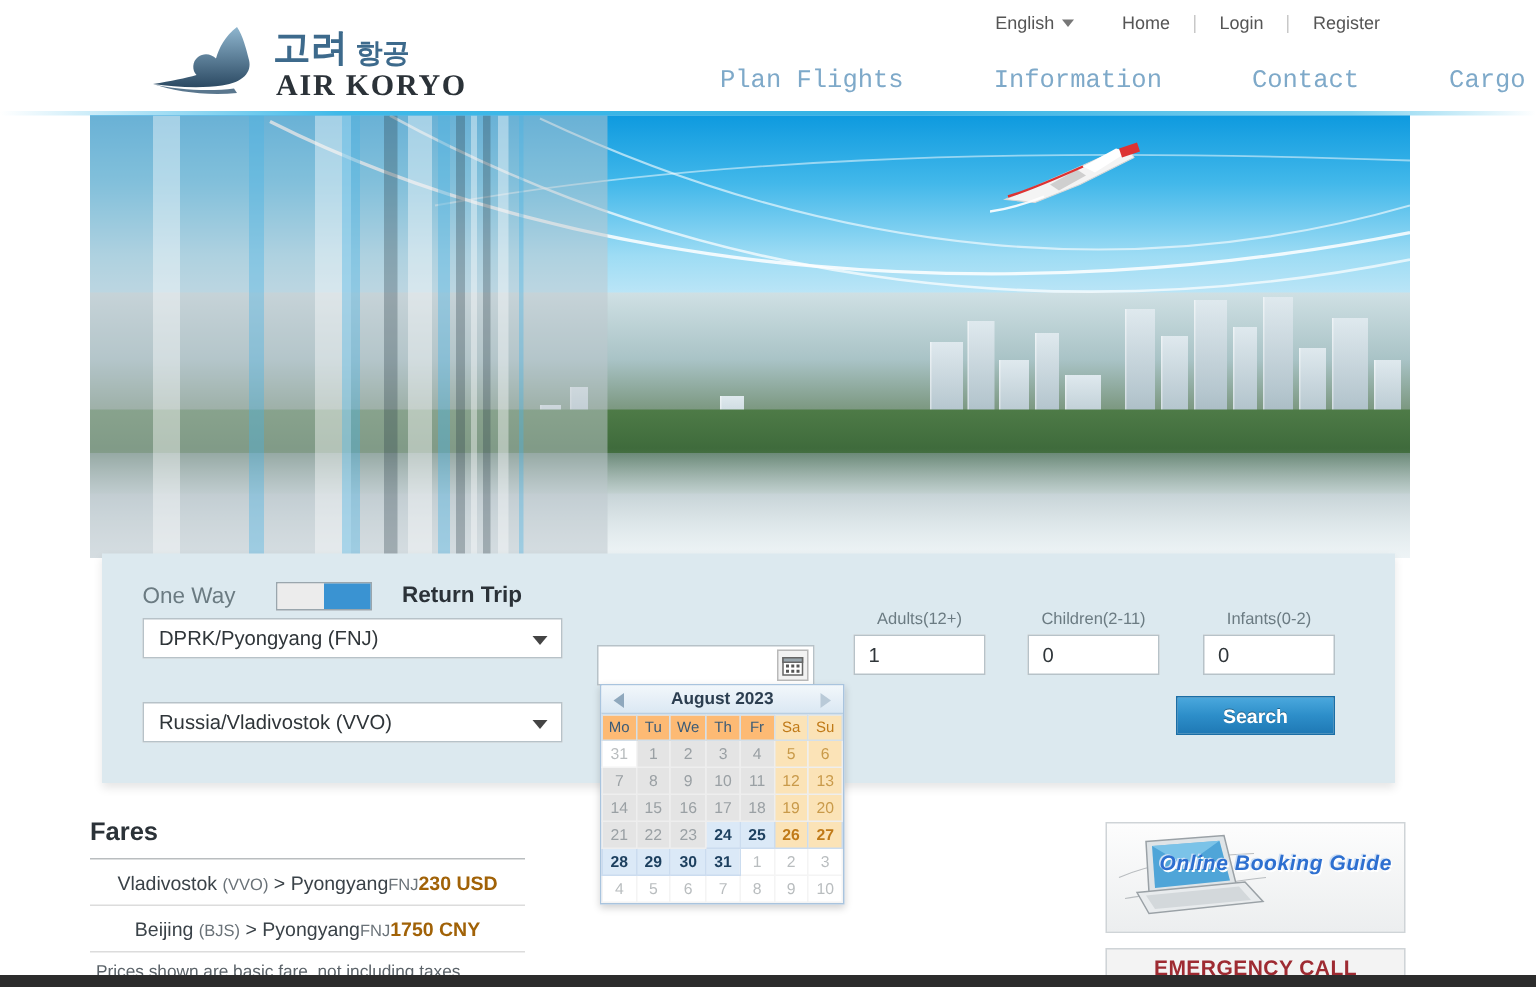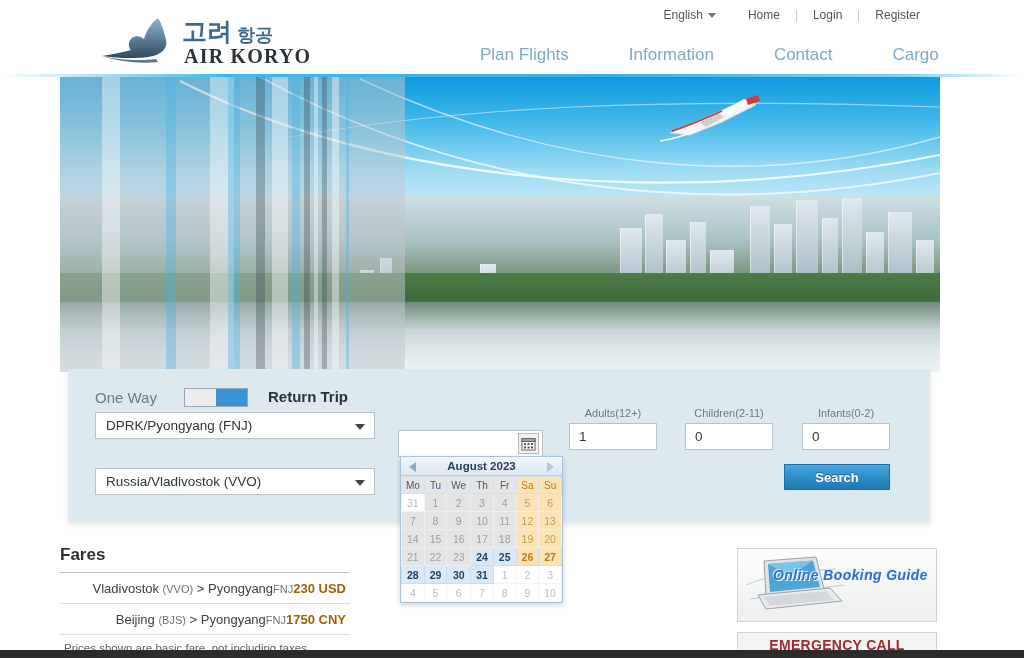--- a/index.html
+++ b/index.html
@@ -47,21 +47,21 @@
     position: absolute; left: 100px; top: 2px;
     width: 230px; height: 54px;
   }
   .logo svg { display: block; }
   .mainnav {
     position: absolute; left: 450px; top: 33px;
     display: flex; gap: 0px;
   }
   .mainnav a {
     font-size: 17px; color: #7ea9c9; text-decoration: none;
-    padding: 0 30px; white-space: nowrap;
+    padding: 0 30px; white-space: nowrap; font-family: Liberation Mono, monospace;
   }
 
   
   .headrule {
     position: absolute; top: 74px; left: 0; width: 1024px; height: 3px;
     background: linear-gradient(90deg, #ffffff 0%, #3fb9e8 22%, #35b2e4 60%, #7fd2ef 88%, #ffffff 100%);
   }
 
   
   .hero {
@@ -213,21 +213,21 @@
   }
   .dp-prev { left: 8px;
     border-top: 5px solid transparent; border-bottom: 5px solid transparent;
     border-right: 7px solid #8fa8bd; }
   .dp-next { right: 8px;
     border-top: 5px solid transparent; border-bottom: 5px solid transparent;
     border-left: 7px solid #b9cad8; }
   .dp-table { width: 100%; border-collapse: collapse; }
   .dp-table th {
     height: 17px; font-size: 10px; font-weight: normal;
-    color: #3b5b77; background: #e5e5e5;
+    color: #3b5b77; background: #fdba74;
     border: 1px solid #d4e0ea;
   }
   .dp-table th.we { color: #c07a18; background: #fbe3b7; }
   .dp-table td {
     height: 18px; width: 17px; text-align: center;
     font-size: 10.5px; color: #9aa0a4;
     background: #e4e4e4;
     border: 1px solid #eeeeee;
   }
   .dp-table td.blank { background: #ffffff; color: #b9bdbf; border-color:#f4f4f4; }
@@ -241,21 +241,21 @@
 
   
   .fares {
     position: absolute; left: 60px; top: 545px; width: 290px;
   }
   .fares h3 {
     margin: 0 0 7px 0; font-size: 17px; color: #2b3238; font-weight: bold;
   }
   .fares .rule { height: 1px; background: #b9bdbf; }
   .fare-row {
-    display: flex; justify-content: flex-end; align-items: center;
+    display: flex; justify-content: center; align-items: center;
     height: 31px; border-bottom: 1px solid #dcdcdc;
     font-size: 13px; color: #3a4248;
   }
   .fare-row .rt { padding-left: 4px; }
   .fare-row .amt { font-weight: bold; font-size: 13px; color: #a16207; padding-right: 4px;}
   .fare-sub { margin-top: 7px; font-size: 11.5px; color: #5a6268; padding-left: 4px;}
   .code { font-size: 11px; color: #6a7278; }
 
   .routes {
     position: absolute; left: 372px; top: 545px; width: 340px; height: 113px;

